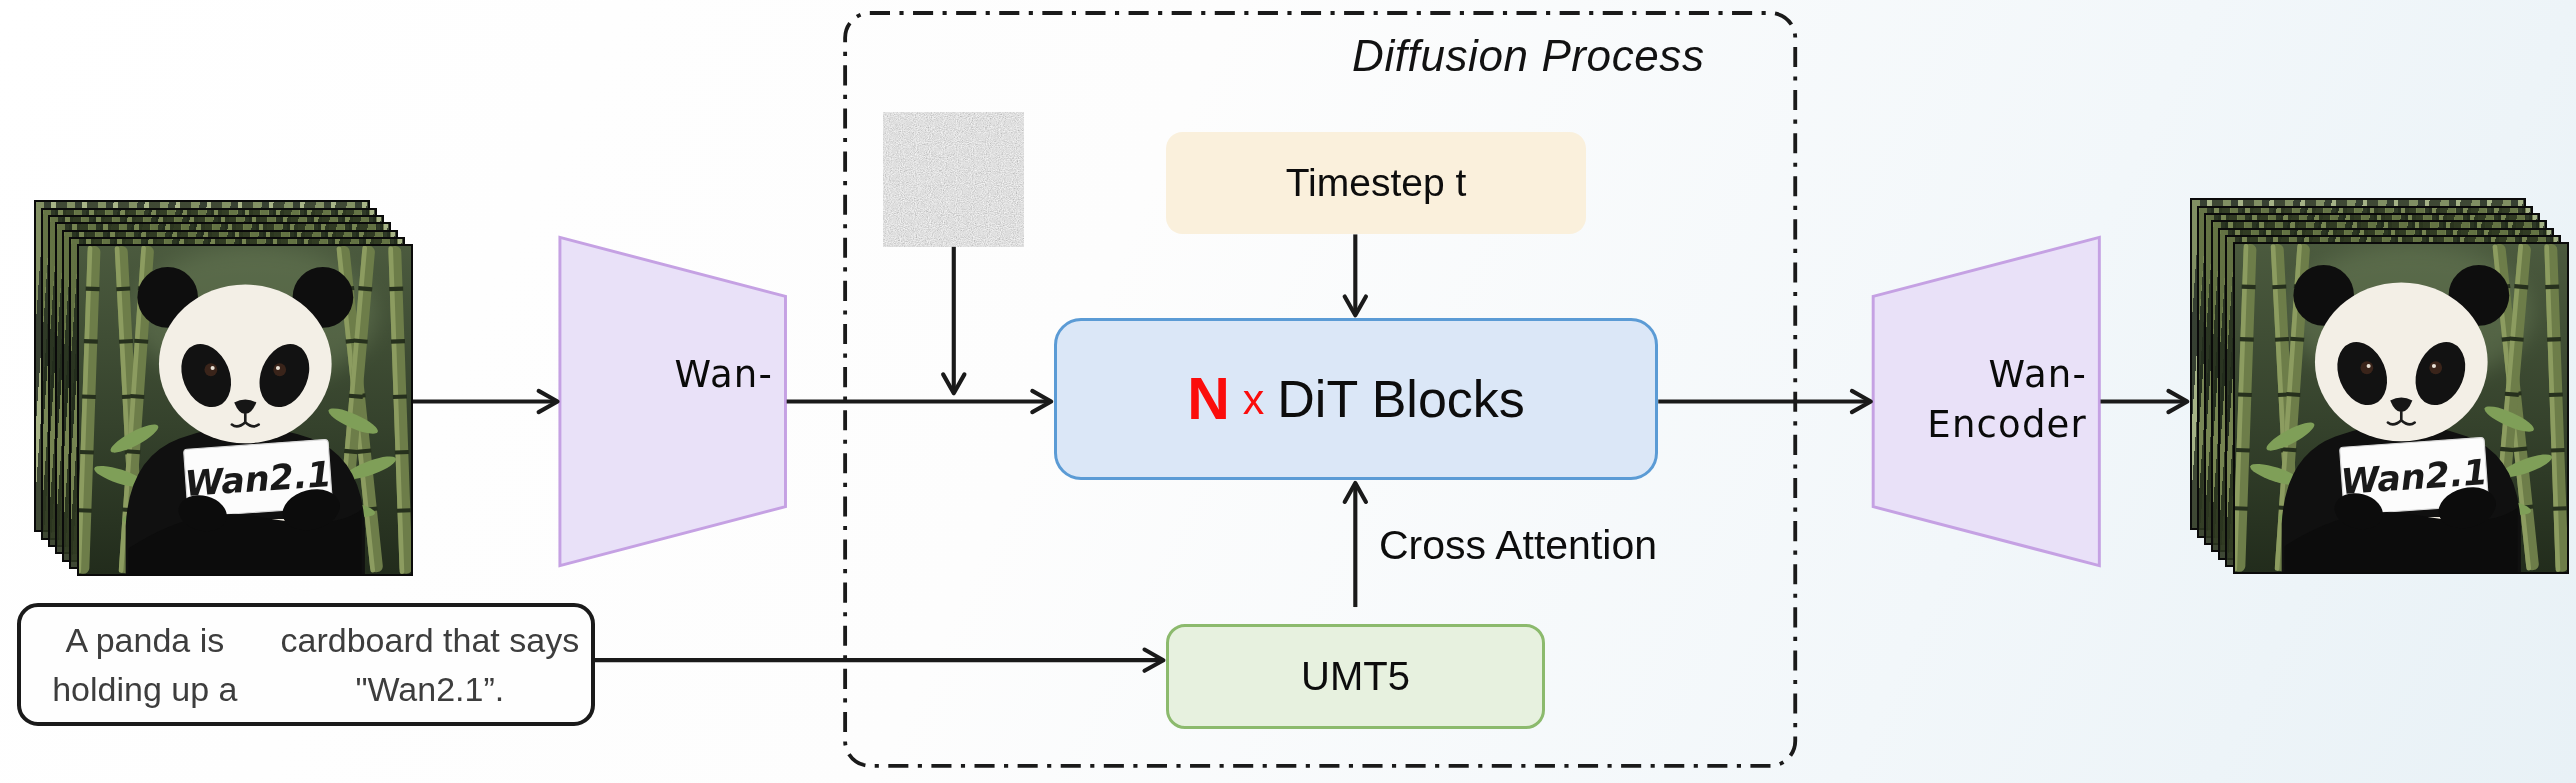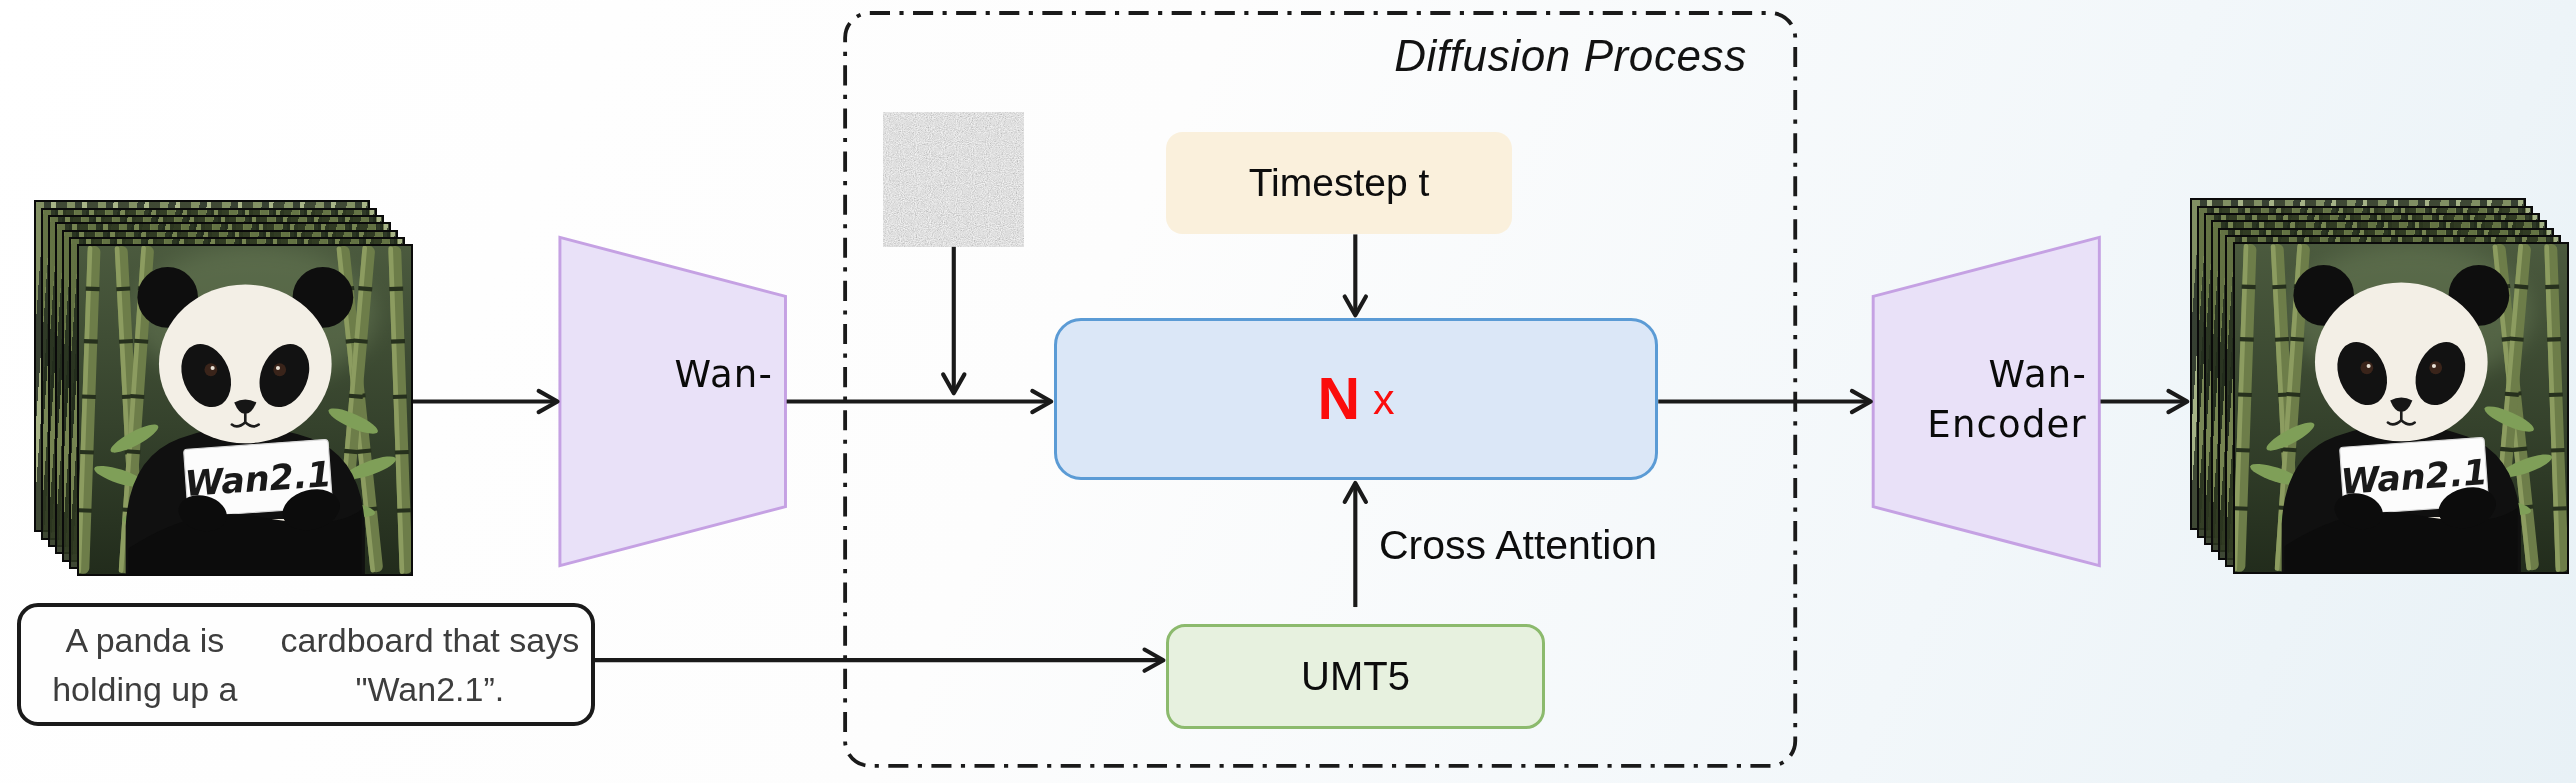--- a/index.html
+++ b/index.html
@@ -6,27 +6,27 @@
   body{
     width:2576px;height:783px;position:relative;overflow:hidden;
     background:linear-gradient(115deg,#ffffff 0%,#fdfdfd 42%,#f2f7fa 75%,#e8f1f6 100%);
     font-family:"Liberation Sans","DejaVu Sans",sans-serif;color:#0d0d0d;
   }
   .abs{position:absolute;}
   
   #overlay{left:0;top:0;width:2576px;height:783px;}
   
   .diff-label{
-    left:1352px;top:31px;width:437px;text-align:center;
+    left:1352px;top:31px;width:437px;text-align:left;
     font-style:italic;font-size:44px;color:#121212;letter-spacing:0.6px;
   }
   
   .node{display:flex;align-items:center;justify-content:center;box-sizing:border-box;text-align:center;}
   .timestep{
-    left:1166px;top:132px;width:346px;height:102px;
+    left:1166px;top:132px;width:420px;height:102px;
     background:#faf0dc;border-radius:16.5px;font-size:39px;
   }
   .dit{
     left:1054px;top:318px;width:604px;height:162px;
     background:#dbe7f7;border:3px solid #5b9bd5;border-radius:27px;
     font-size:52px;gap:13px;
   }
   .dit .n{color:#fb0d0c;font-weight:700;font-size:59px;}
   .dit .x{color:#fb0d0c;font-size:43px;}
   .umt5{
@@ -205,20 +205,21 @@
   <rect width="238" height="228" fill="#8a8a8a" filter="url(#nz)"></rect>
 </svg>
 
 <div class="abs node timestep">
   <span>Timestep t</span>
 </div>
 
 <div class="abs node dit">
   <span class="n">N</span>
   <span class="x">x</span>
+  <span>DiT Blocks</span>
 </div>
 
 <div class="abs cross-attn">Cross Attention</div>
 
 <div class="abs node umt5">
   <span>UMT5</span>
 </div>
 
 <div class="abs stack stack-right">
   <div class="frame back" style="left:0;top:0"></div>

